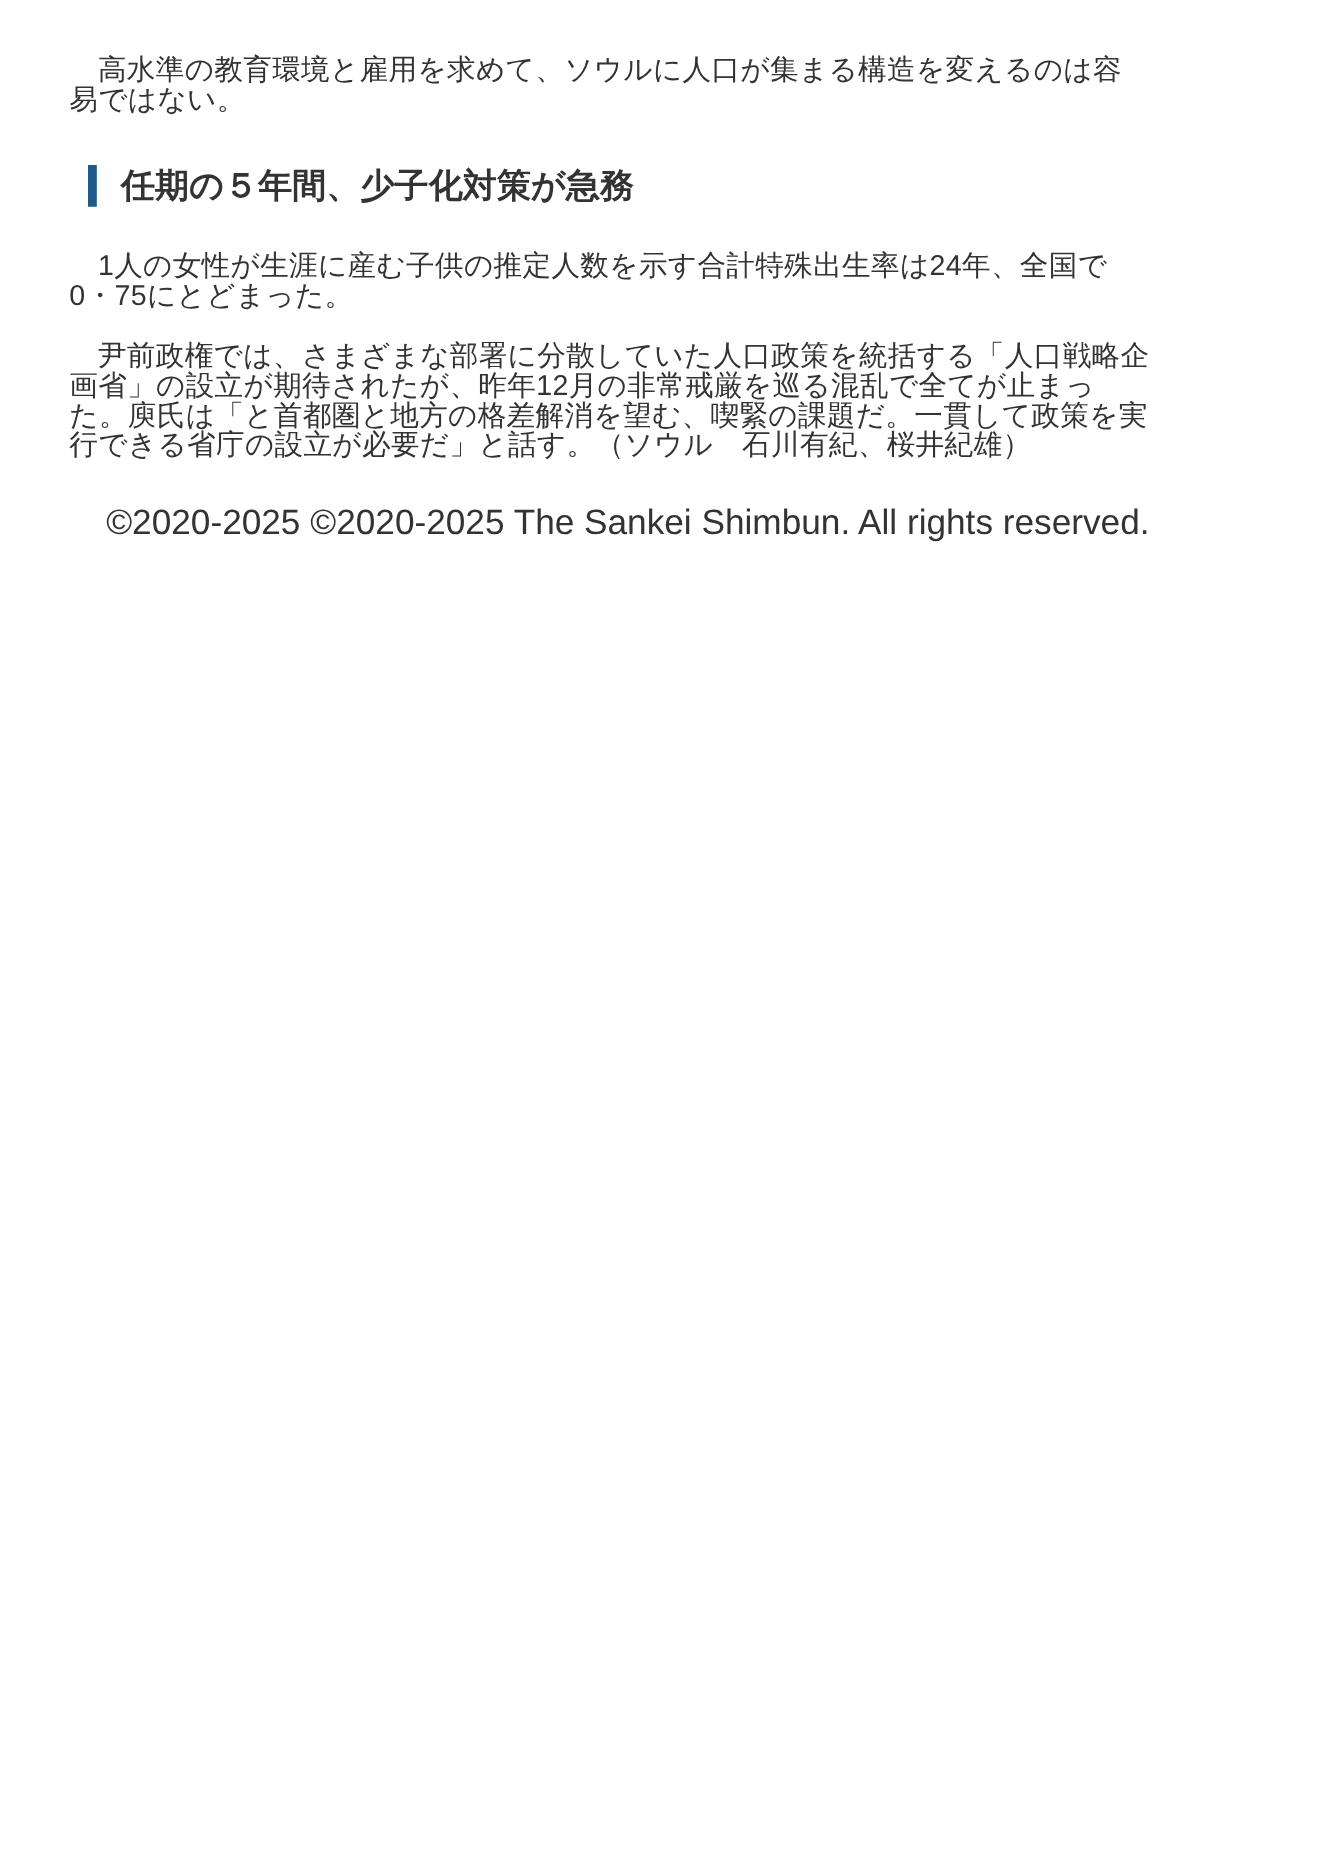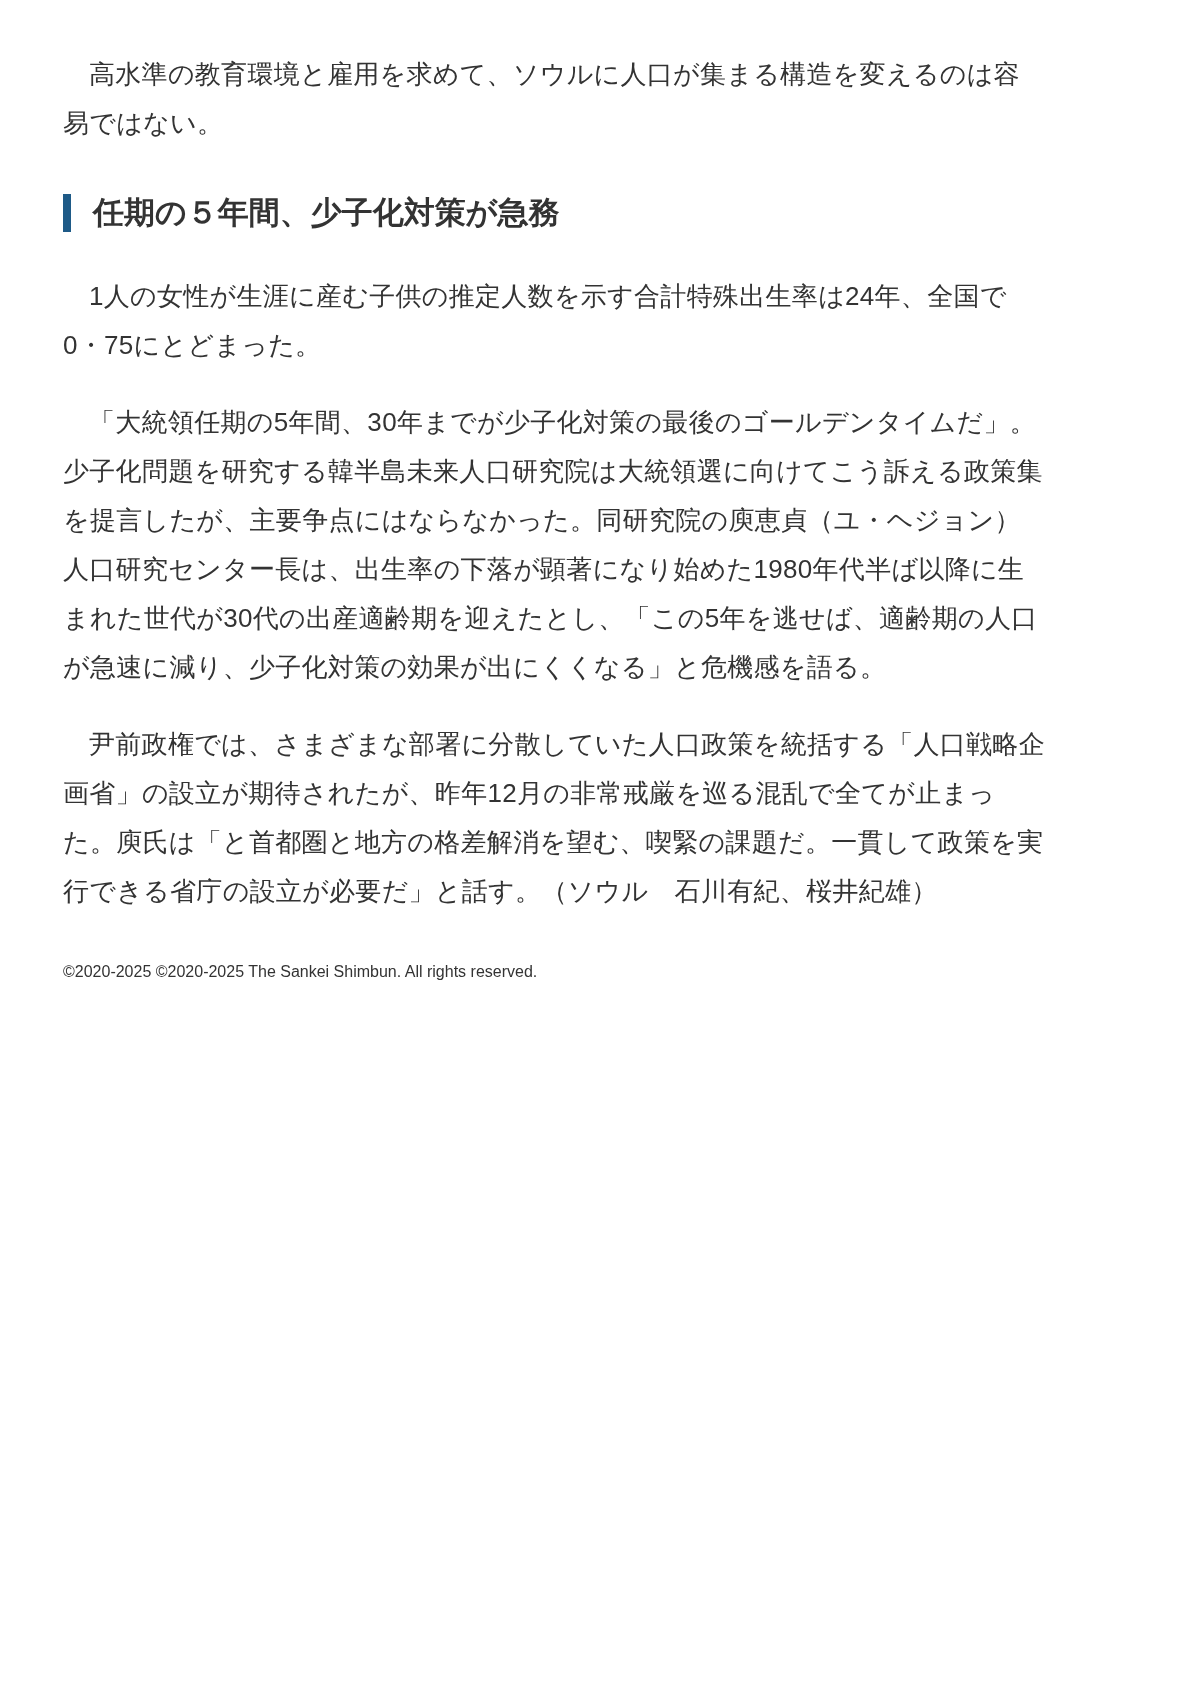--- a/index.html
+++ b/index.html
@@ -14,65 +14,64 @@
     color: #333333;
     box-sizing: border-box;
   }
   .article-content {
     padding: 50px 55px 0 63px;
     width: 982px;
     box-sizing: content-box;
   }
   p.body-paragraph {
     font-size: 26px;
-    line-height: 49px;
+    line-height: 27px;
     margin: 0 0 28px 0;
     text-indent: 1em;
     text-align: left;
     letter-spacing: 0.3px;
   }
   h2.section-heading {
     display: flex;
     align-items: center;
-    margin: 46px 0 40px 0;
+    margin: 46px 0 40px 17px;
     font-size: 31px;
     font-weight: bold;
     color: #333333;
     line-height: 1.2;
   }
   .accent-bar {
     display: inline-block;
     width: 8px;
     height: 38px;
     background: #1e5a87;
     margin-right: 22px;
     flex: 0 0 auto;
   }
   .copyright-footer {
     margin-top: 40px;
-    text-align: left;
-    font-size: 16px;
+    text-align: right;
+    font-size: 32px;
     line-height: 32px;
     color: #333333;
   }
 </style>
 </head>
 <body>
 
 <div class="article-content">
 
   <p class="body-paragraph">高水準の教育環境と雇用を求めて、ソウルに人口が集まる構造を変えるのは容易ではない。</p>
 
 
   <h2 class="section-heading">
     <span class="accent-bar"></span>
     <span>任期の５年間、少子化対策が急務</span>
   </h2>
 
   <p class="body-paragraph">1人の女性が生涯に産む子供の推定人数を示す合計特殊出生率は24年、全国で0・75にとどまった。</p>
 
-  <p class="body-paragraph">「大統領任期の5年間、30年までが少子化対策の最後のゴールデンタイムだ」。少子化問題を研究する韓半島未来人口研究院は大統領選に向けてこう訴える政策集を提言したが、主要争点にはならなかった。同研究院の庾恵貞（ユ・ヘジョン）人口研究センター長は、出生率の下落が顕著になり始めた1980年代半ば以降に生まれた世代が30代の出産適齢期を迎えたとし、「この5年を逃せば、適齢期の人口が急速に減り、少子化対策の効果が出にくくなる」と危機感を語る。</p>
 
   <p class="body-paragraph">尹前政権では、さまざまな部署に分散していた人口政策を統括する「人口戦略企画省」の設立が期待されたが、昨年12月の非常戒厳を巡る混乱で全てが止まった。庾氏は「と首都圏と地方の格差解消を望む、喫緊の課題だ。一貫して政策を実行できる省庁の設立が必要だ」と話す。（ソウル　石川有紀、桜井紀雄）</p>
 
   <div class="copyright-footer">©2020-2025 ©2020-2025 The Sankei Shimbun. All rights reserved.</div>
 
 </div>
 
 </body></html>

